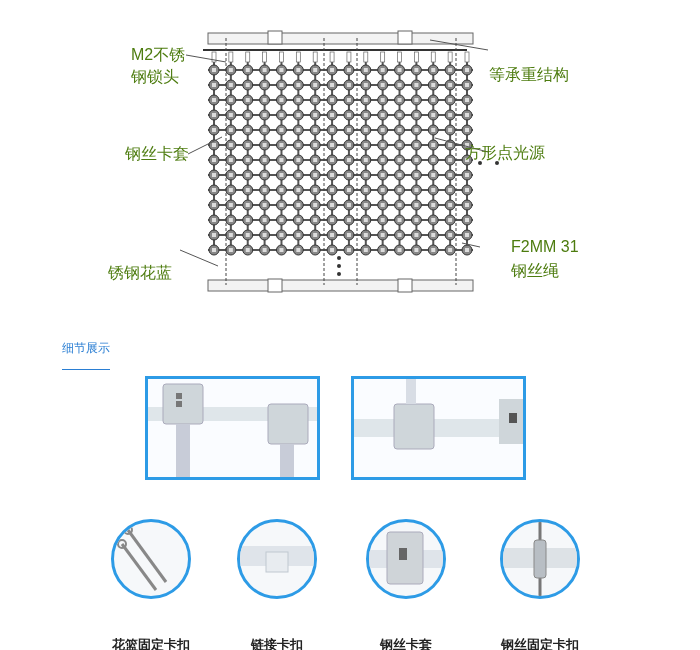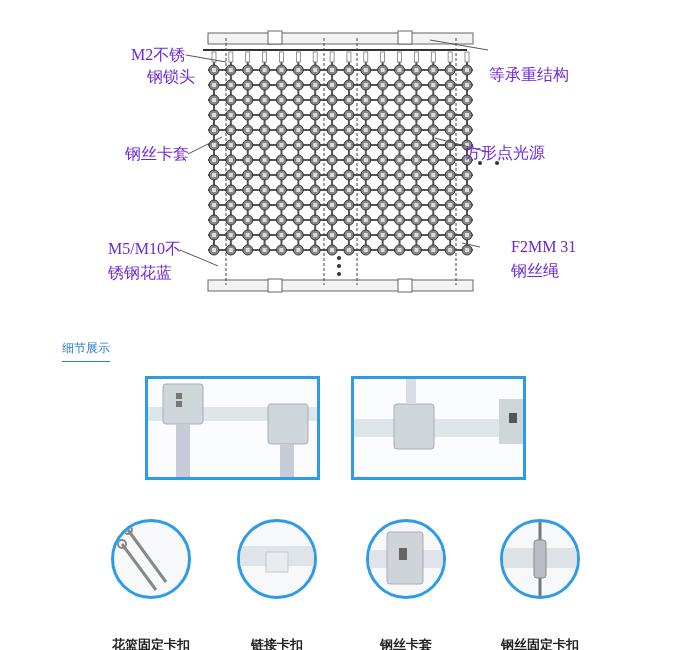--- a/index.html
+++ b/index.html
@@ -1,20 +1,20 @@
 <!DOCTYPE html>
 <html><head>
 <meta charset="utf-8">
 <style>
   * { box-sizing: border-box; margin: 0; padding: 0; }
   body { width: 700px; height: 650px; background: #ffffff; font-family: "DejaVu Sans", sans-serif; position: relative; overflow: hidden; }
   .abs { position: absolute; }
-  .label { position: absolute; font-family: Liberation Serif, serif; font-size: 16px; color: #6d28d9; line-height: 22px; white-space: nowrap; }
+  .label { position: absolute; font-family: Liberation Sans, sans-serif; font-size: 16px; color: #4d7c0f; line-height: 22px; white-space: nowrap; }
   #diagram { position: absolute; left: 0; top: 0; width: 700px; height: 310px; }
-  .section-title { position: absolute; left: 62px; top: 340px; font-size: 12px; color: #2a7ed3; padding-bottom: 4px; border-bottom: 1px solid #2a7ed3; }
+  .section-title { position: absolute; left: 62px; top: 340px; font-size: 12px; color: #2a7ed3; padding-bottom: 12px; border-bottom: 1px solid #2a7ed3; }
   .photo-box { position: absolute; top: 376px; width: 175px; height: 104px; border: 3px solid #2d9be6; background: #fafcff; overflow: hidden; }
   .circle { position: absolute; top: 519px; width: 80px; height: 80px; border-radius: 50%; border: 3px solid #2d9be6; background: #f6f8fa; overflow: hidden; }
   .caption { position: absolute; top: 612px; font-size: 13px; font-weight: bold; color: #222; text-align: center; width: 120px; margin-top: 24px; }
 </style>
 </head>
 <body>
 
 <div id="diagram">
   <svg width="700" height="310" class="abs" style="left:0;top:0">
 
@@ -502,23 +502,22 @@
 
     <line x1="186" y1="55" x2="226" y2="62" stroke="#555"></line>
     <line x1="188" y1="154" x2="222" y2="137" stroke="#555"></line>
     <line x1="180" y1="250" x2="218" y2="266" stroke="#555"></line>
     <line x1="430" y1="40" x2="488" y2="50" stroke="#555"></line>
     <line x1="435" y1="138" x2="488" y2="152" stroke="#555"></line>
     <line x1="462" y1="243" x2="480" y2="247" stroke="#555"></line>
   </svg>
 
   <div class="label" style="left:131px;top:44px;text-align:right">M2不锈</div>
-  <div class="label" style="left:147px;top:66px">钢锁头</div>
+  <div class="label" style="left:131px;top:66px">钢锁头</div>
   <div class="label" style="left:125px;top:143px">钢丝卡套</div>
-  <div class="label" style="left:108px;top:238px">M5/M10不</div>
   <div class="label" style="left:108px;top:262px">锈钢花蓝</div>
   <div class="label" style="left:489px;top:64px">等承重结构</div>
   <div class="label" style="left:465px;top:142px">方形点光源</div>
   <div class="label" style="left:511px;top:236px">F2MM 31</div>
   <div class="label" style="left:511px;top:260px">钢丝绳</div>
 </div>
 
 <div class="section-title">细节展示</div>
 
 <div class="photo-box" style="left:145px">

